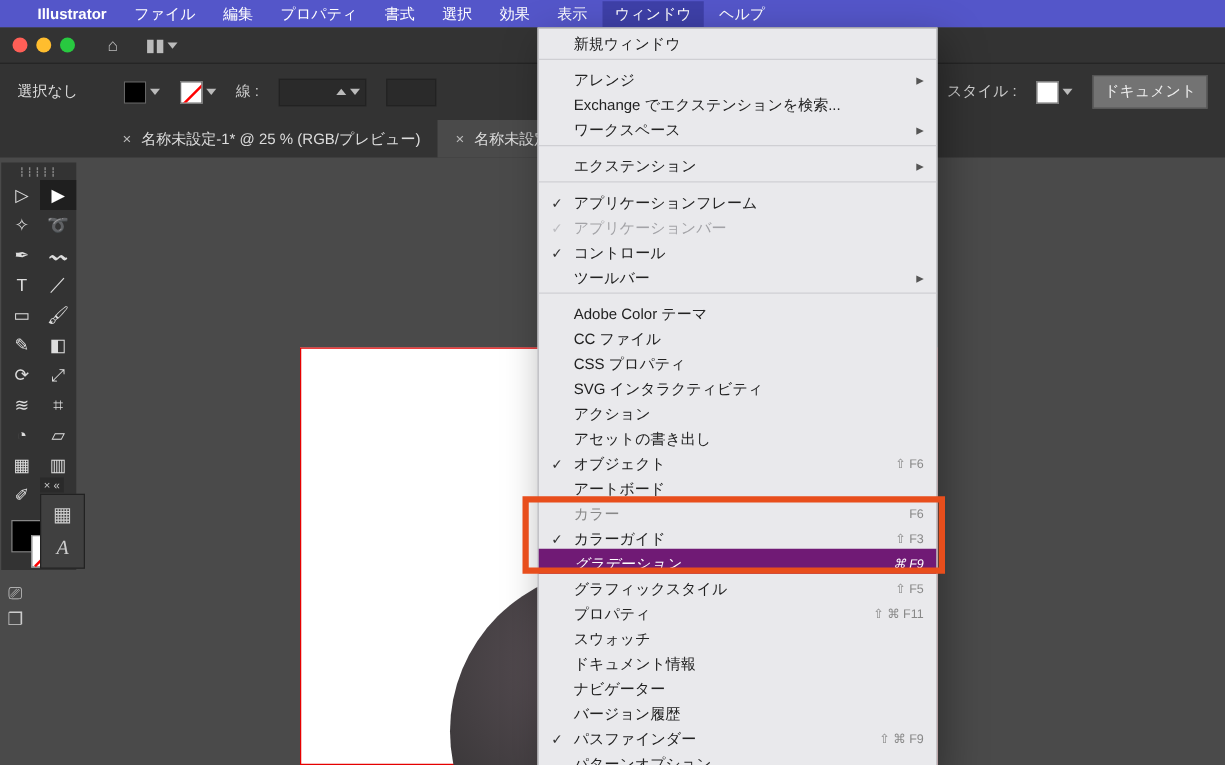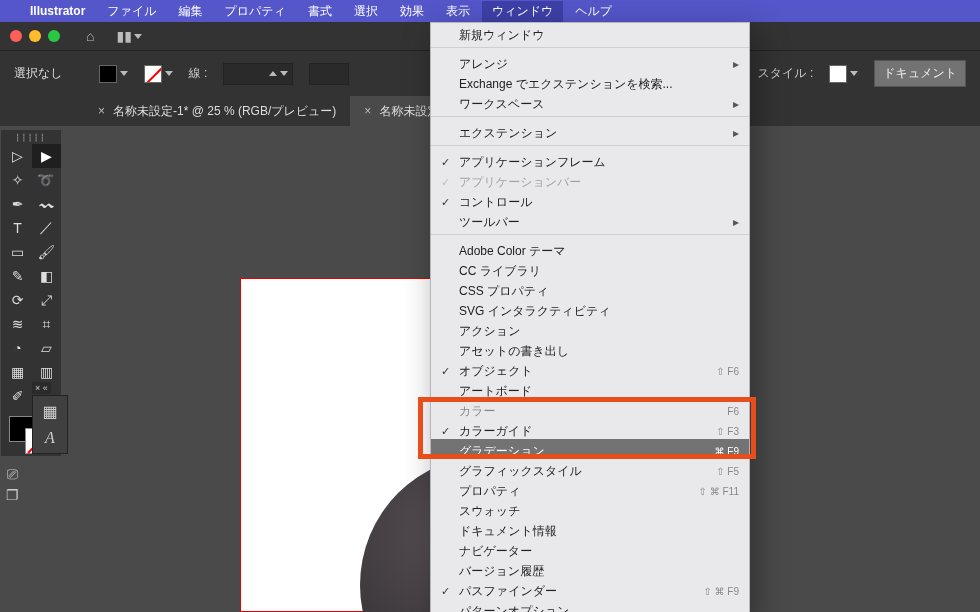--- a/index.html
+++ b/index.html
@@ -63,21 +63,21 @@
     .ellipse { position:absolute; left:360px; top:455px; width:260px; height:260px; border-radius:50%; background: radial-gradient(circle at 40% 30%, #5b5157, #2d2d2d 80%); }
 
     
     .menu { position:absolute; left:430px; top:22px; width:320px; background: #e9e9ec; border:1px solid #b7b7bb; font-size:12px; color:#222; box-shadow: 6px 10px 30px rgba(0,0,0,.35); }
     .mi { display:flex; align-items:center; height:20px; padding: 4px 14px 0 28px; position:relative; }
     .mi .sub { position:absolute; right:10px; color:#555; }
     .mi .chk { position:absolute; left:10px; color:#333; font-size:11px; }
     .mi .sc  { position:absolute; right:10px; color:#888; font-size:10px; }
     .mi.disabled { color:#a3a3a7; }
     .mi.hover { color:#888; }
-    .mi.highlight { background:#737373; color:#fff; }
+    .mi.highlight { background:#701a75; color:#fff;font-style:italic; }
     .mi.highlight .sc { color:#fff; }
     .sep { height:1px; background:#cfcfd3; margin: 4px 0; }
 
     .callout { position:absolute; left:418px; top:397px; width:338px; height:62px; border:5px solid #e84e1c; pointer-events:none; }
 
     .bottom-tools { position:absolute; left:6px; top:466px; display:flex; flex-direction:column; gap:4px; color:#ccc; font-size:14px; align-items:center; }
   </style>
 </head>
 <body>
 
@@ -223,21 +223,21 @@
     </div>
   <div class="mi">
       <span>ツールバー</span>
       <span class="sub">▸</span>
     </div>
   <div class="sep"></div>
   <div class="mi">
       <span>Adobe Color テーマ</span>
     </div>
   <div class="mi">
-      <span>CC ライブラリ</span>
+      <span>CC ファイル</span>
     </div>
   <div class="mi">
       <span>CSS プロパティ</span>
     </div>
   <div class="mi">
       <span>SVG インタラクティビティ</span>
     </div>
   <div class="mi">
       <span>アクション</span>
     </div>

